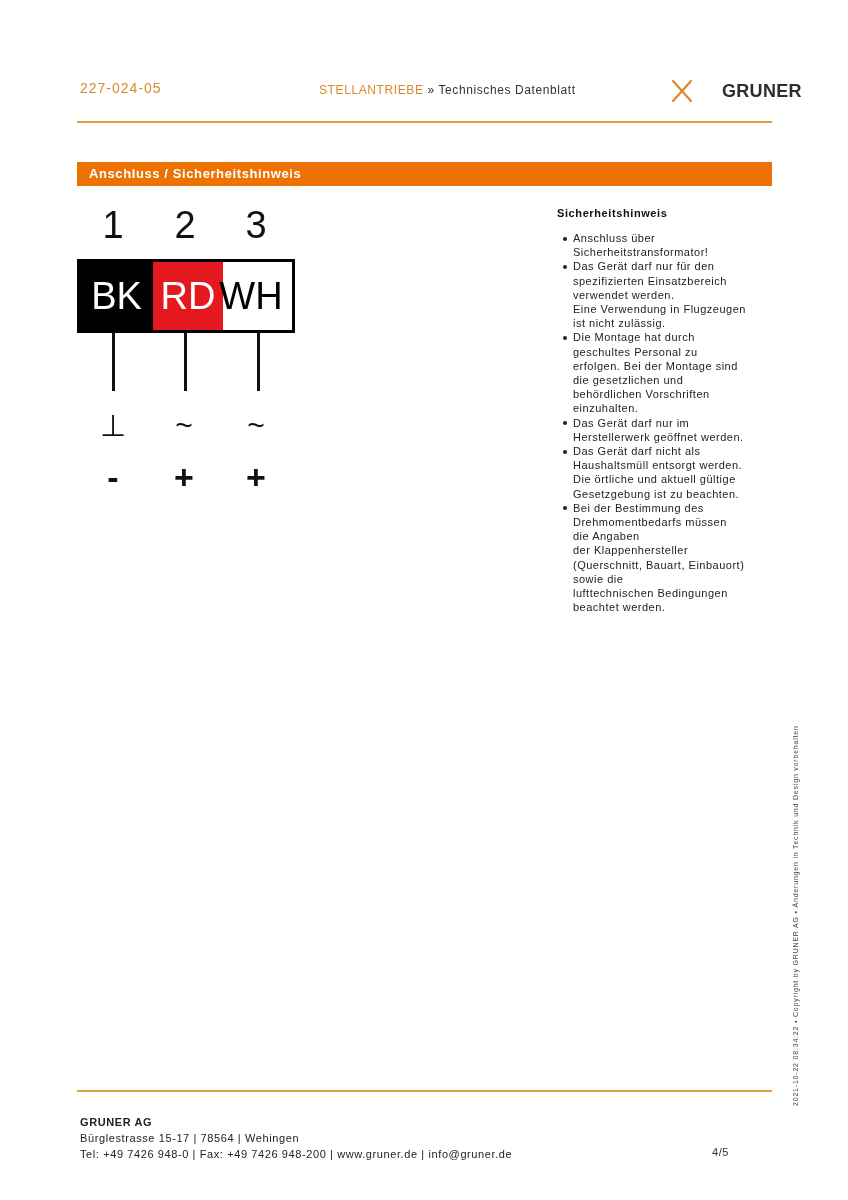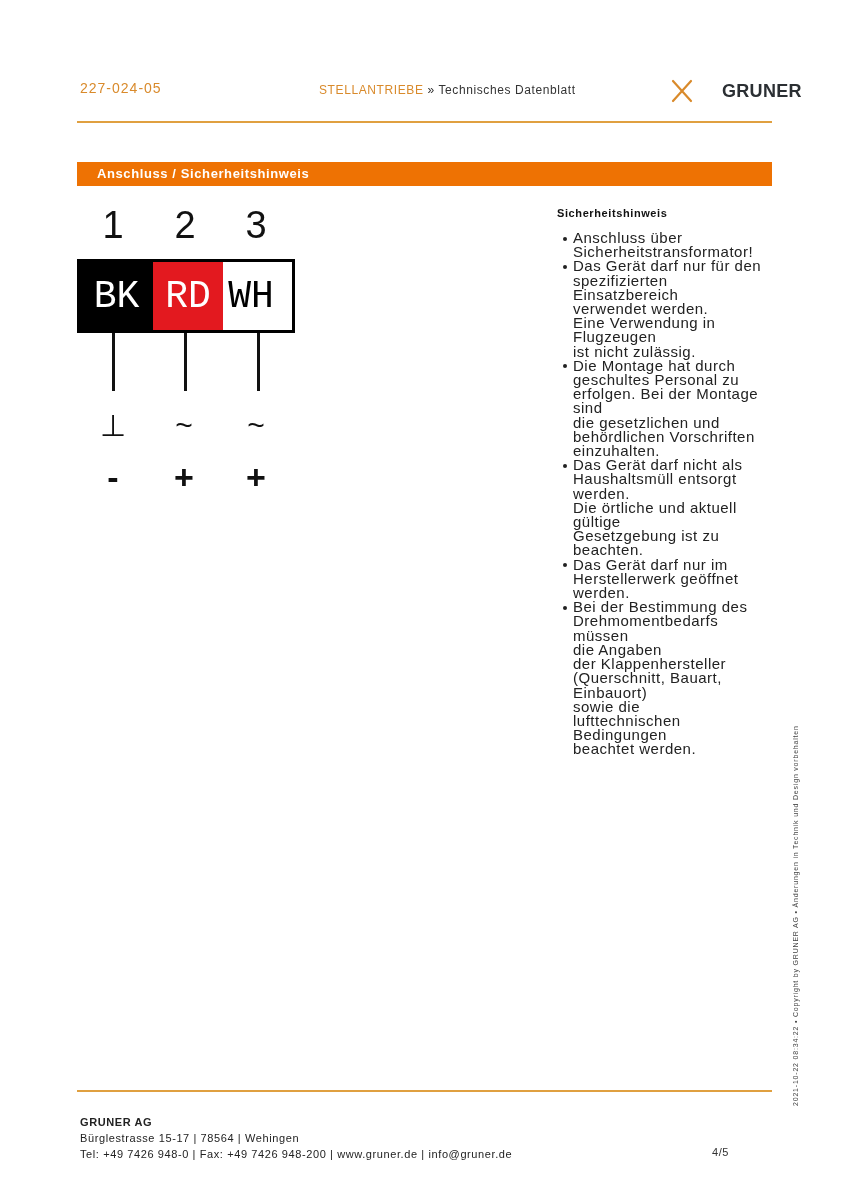--- a/index.html
+++ b/index.html
@@ -63,21 +63,21 @@
       left: 77px;
       top: 162px;
       width: 695px;
       height: 24px;
       background: #ee7203;
       color: #ffffff;
       font-size: 13px;
       font-weight: bold;
       letter-spacing: 0.6px;
       line-height: 24px;
-      padding-left: 20px;
+      padding-left: 12px;
       box-sizing: border-box;
     }
     
     .diagram { position: absolute; left: 77px; top: 200px; width: 220px; height: 300px; }
     .pin-num {
       position: absolute;
       top: 4px;
       width: 72px;
       text-align: center;
       font-size: 38px;
@@ -93,21 +93,20 @@
       box-sizing: border-box;
       display: flex;
     }
     .wire-cell {
       height: 100%;
       display: flex;
       align-items: center;
       justify-content: center;
       font-size: 38px;
       box-sizing: border-box;
-      font-family: Liberation Mono, monospace;
     }
     .cell-bk { width: 73px; background: #000000; color: #ffffff; }
     .cell-rd { width: 70px; background: #e3191f; color: #ffffff; }
     .cell-wh { width: 56px; background: #ffffff; color: #000000; border-left: 0; }
     .lead {
       position: absolute;
       top: 133px;
       width: 3px;
       height: 58px;
       background: #111;
@@ -138,21 +137,21 @@
       color: #111;
       margin: 0 0 12px 0;
     }
     .notice ul {
       margin: 0;
       padding: 0 0 0 16px;
       list-style: none;
     }
     .notice li {
       position: relative;
-      font-size: 15px;
+      font-size: 11px;
       line-height: 14.2px;
       letter-spacing: 0.5px;
       color: #222;
       white-space: pre-line;
     }
     .notice li::before {
       content: "";
       position: absolute;
       left: -10px;
       top: 5.5px;
@@ -256,26 +255,26 @@
 spezifizierten Einsatzbereich
 verwendet werden.
 Eine Verwendung in Flugzeugen
 ist nicht zulässig.</li>
     <li>Die Montage hat durch
 geschultes Personal zu
 erfolgen. Bei der Montage sind
 die gesetzlichen und
 behördlichen Vorschriften
 einzuhalten.</li>
+    <li>Das Gerät darf nur im
+Herstellerwerk geöffnet werden.</li>
     <li>Das Gerät darf nicht als
 Haushaltsmüll entsorgt werden.
 Die örtliche und aktuell gültige
 Gesetzgebung ist zu beachten.</li>
-    <li>Das Gerät darf nur im
-Herstellerwerk geöffnet werden.</li>
     <li>Bei der Bestimmung des
 Drehmomentbedarfs müssen
 die Angaben
 der Klappenhersteller
 (Querschnitt, Bauart, Einbauort)
 sowie die
 lufttechnischen Bedingungen
 beachtet werden.</li>
   </ul>
 </div>

